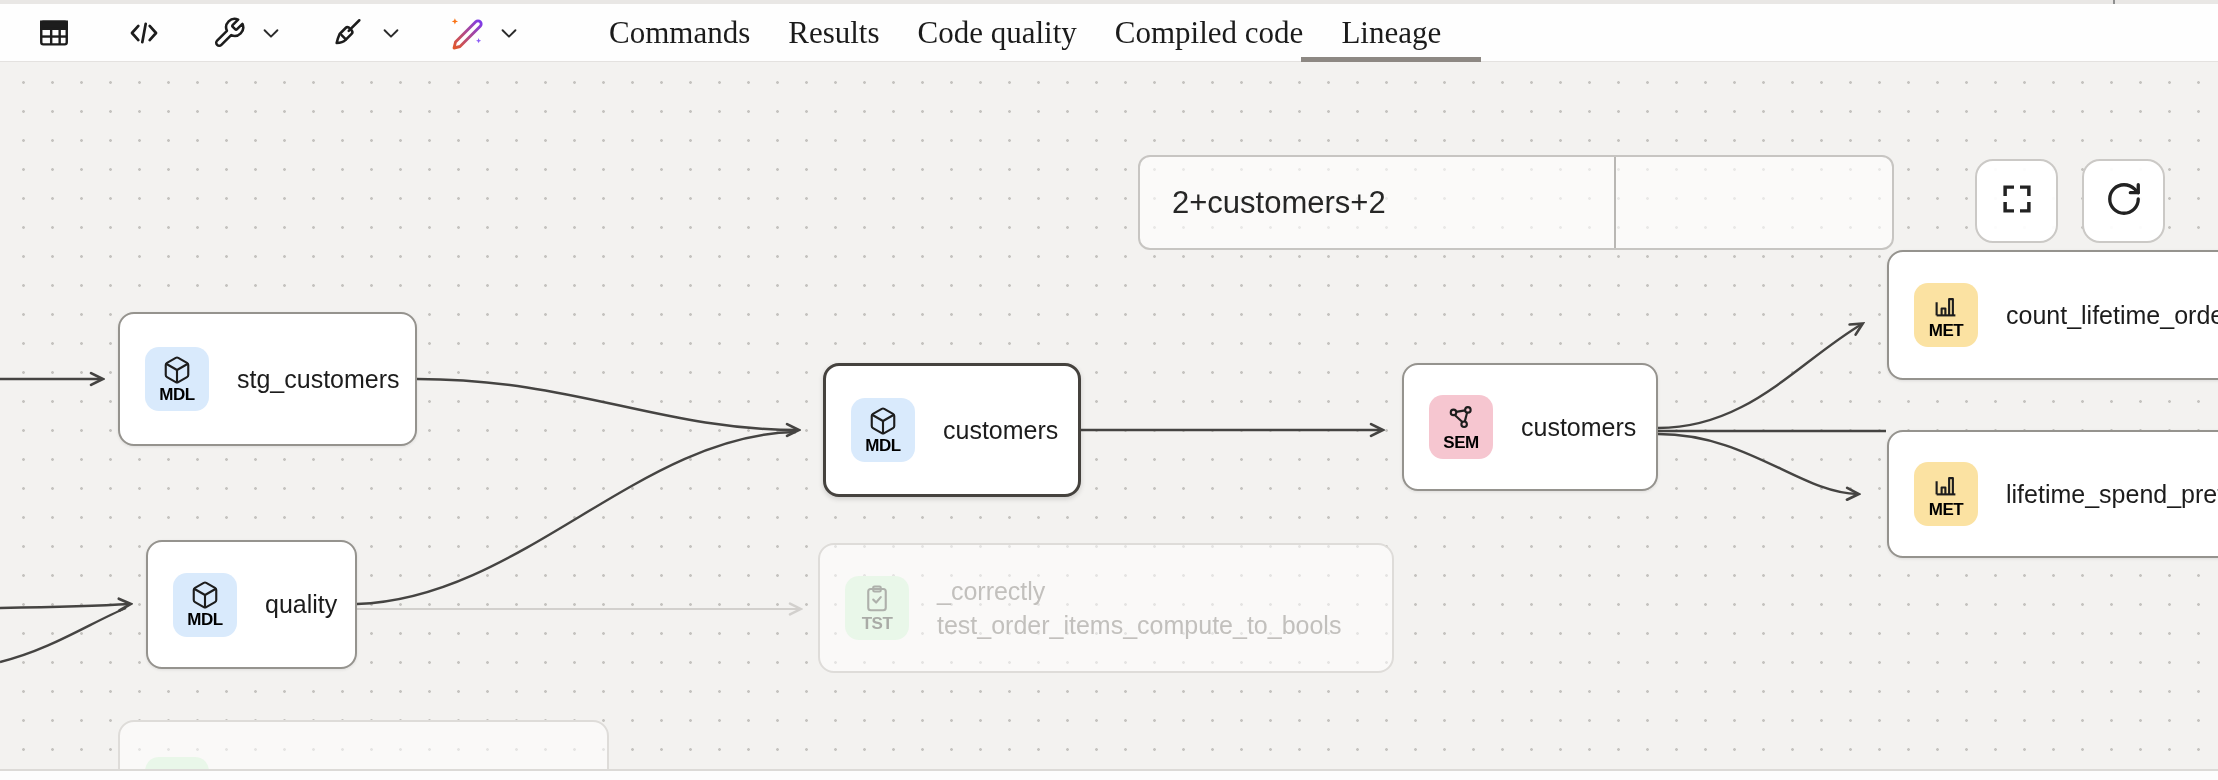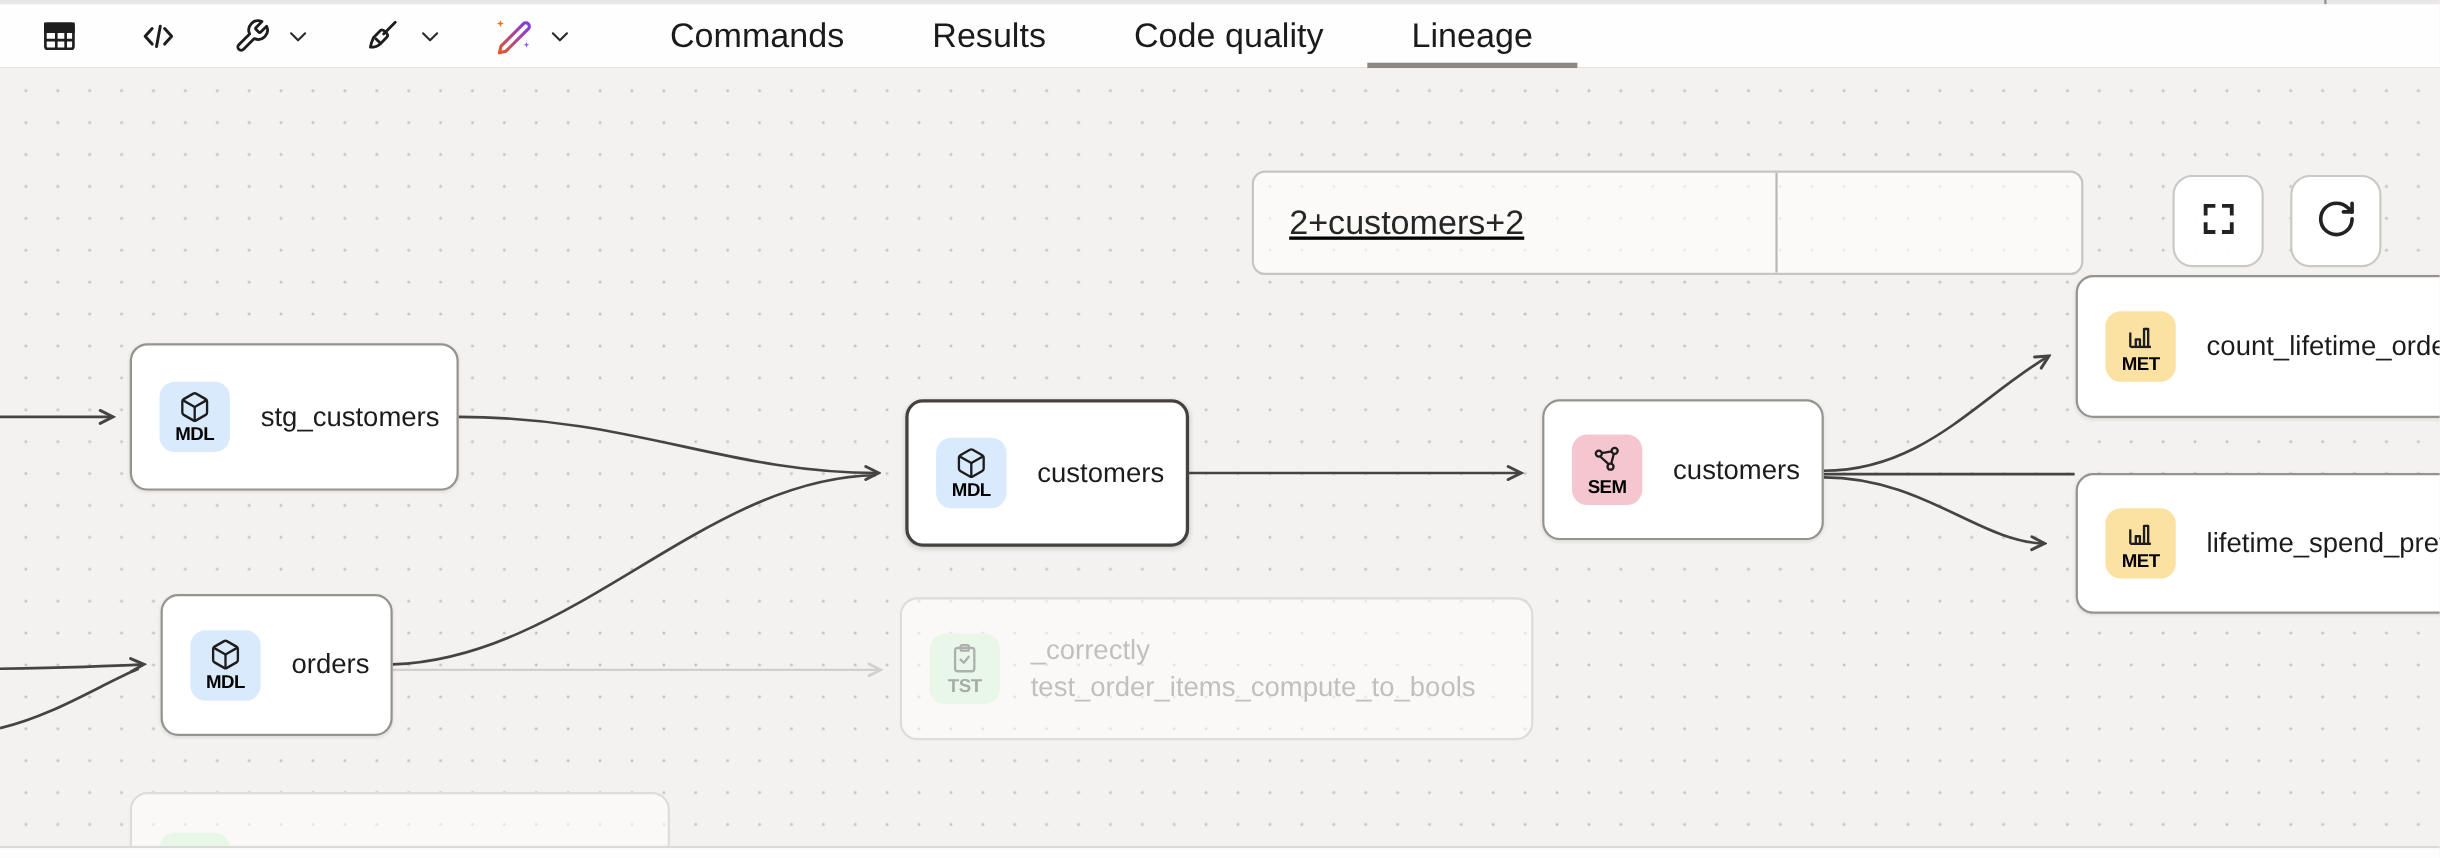--- a/index.html
+++ b/index.html
@@ -9,21 +9,21 @@
 
   
   .top-strip { position:absolute; left:0; top:0; width:2218px; height:4px; background:#e9e7e5; }
   .strip-tick { position:absolute; left:2113px; top:0; width:2px; height:4px; background:#8f8f8f; }
 
   
   .tabbar { position:absolute; left:0; top:4px; width:2218px; height:58px;
     background:#fefefe; border-bottom:1px solid #e4e2e0; }
   .tool { position:absolute; top:0; height:58px; display:flex; align-items:center; gap:14px; cursor:pointer; }
   .tool svg { display:block; }
-  .tabs { position:absolute; left:609px; top:0; height:58px; display:flex; gap:80px; align-items:center; }
+  .tabs { position:absolute; left:609px; top:0; height:58px; display:flex; gap:38px; align-items:center;font-family:Liberation Serif, serif; }
   .tab { position:relative; height:58px; display:flex; align-items:center;
     font-size:31px; color:#1b1b1b; white-space:nowrap; cursor:pointer; }
   .tab.active .underline { position:absolute; left:-40px; right:-40px; bottom:0; height:5px;
     background:#8d8883; }
 
   
   .canvas { position:absolute; left:0; top:62px; width:2218px; height:707px; overflow:hidden;
     background-color:#f3f2f0;
     background-image:radial-gradient(circle,#c5c3c0 1.3px,transparent 1.5px);
     background-size:29px 29px; background-position:9px 6px; }
@@ -40,21 +40,21 @@
   .btxt { font-size:17px; font-weight:600; letter-spacing:-.5px; line-height:18px; margin-top:1px; }
   .badge-mdl { background:#d9eafc; }
   .badge-sem { background:#f6c6d0; }
   .badge-met { background:#fbe2a2; }
   .badge-tst { background:#e9f7e9; color:#a9aba6; }
   .nlabel { margin-left:28px; font-size:25px; color:#1c1c1c; white-space:nowrap; }
   .node.faded .nlabel { color:#c2c0bd; white-space:normal; line-height:34px; }
 
   
   .selector { position:absolute; left:1138px; top:93px; width:756px; height:95px; display:flex;
-    background:rgba(255,255,255,.62); border:2px solid #c7c5c2; border-radius:12px; overflow:hidden;text-decoration:underline; }
+    background:rgba(255,255,255,.62); border:2px solid #c7c5c2; border-radius:12px; overflow:hidden; }
   .sel-input { flex:0 0 476px; display:flex; align-items:center; padding-left:32px;
     font-size:31px; color:#262626; border-right:2px solid #b9b7b4; cursor:text; }
   .sel-btn { flex:1; display:flex; align-items:center; justify-content:center;
     font-size:31px; font-weight:700; color:#111; cursor:pointer; background:transparent; border:none; }
 
   .icon-btn { position:absolute; top:97px; width:83px; height:84px; border-radius:18px;
     background:rgba(255,255,255,.94); border:2px solid #cbc9c6; display:flex;
     align-items:center; justify-content:center; cursor:pointer; }
 
   
@@ -146,20 +146,23 @@
 
     <div class="tabs">
       <div class="tab">
           <span>Commands</span>
         </div>
       <div class="tab">
           <span>Results</span>
         </div>
       <div class="tab">
           <span>Code quality</span>
+        </div>
+      <div class="tab">
+          <span>Compiled code</span>
         </div>
       <div class="tab active">
         <span>Lineage</span>
         <span class="underline"></span>
       </div>
     </div>
   </div>
 
   <div class="canvas">
 
@@ -227,21 +230,21 @@
 
     <div class="node" style="left:146px; top:478px; width:211px; height:129px;">
       <div class="badge badge-mdl">
         <svg viewBox="0 0 24 24" fill="none" stroke="#1d1d1d" stroke-width="1.7" stroke-linejoin="round">
           <path d="M21 8a2 2 0 0 0-1-1.73l-7-4a2 2 0 0 0-2 0l-7 4A2 2 0 0 0 3 8v8a2 2 0 0 0 1 1.73l7 4a2 2 0 0 0 2 0l7-4A2 2 0 0 0 21 16z"></path>
           <path d="m3.3 7 8.7 5 8.7-5"></path>
             <path d="M12 22V12"></path>
         </svg>
         <span class="btxt">MDL</span>
       </div>
-      <span class="nlabel">orders</span>
+      <span class="nlabel">quality</span>
     </div>
 
     <div class="node selected" style="left:823px; top:301px; width:258px; height:134px;">
       <div class="badge badge-mdl">
         <svg viewBox="0 0 24 24" fill="none" stroke="#1d1d1d" stroke-width="1.7" stroke-linejoin="round">
           <path d="M21 8a2 2 0 0 0-1-1.73l-7-4a2 2 0 0 0-2 0l-7 4A2 2 0 0 0 3 8v8a2 2 0 0 0 1 1.73l7 4a2 2 0 0 0 2 0l7-4A2 2 0 0 0 21 16z"></path>
           <path d="m3.3 7 8.7 5 8.7-5"></path>
             <path d="M12 22V12"></path>
         </svg>
         <span class="btxt">MDL</span>

